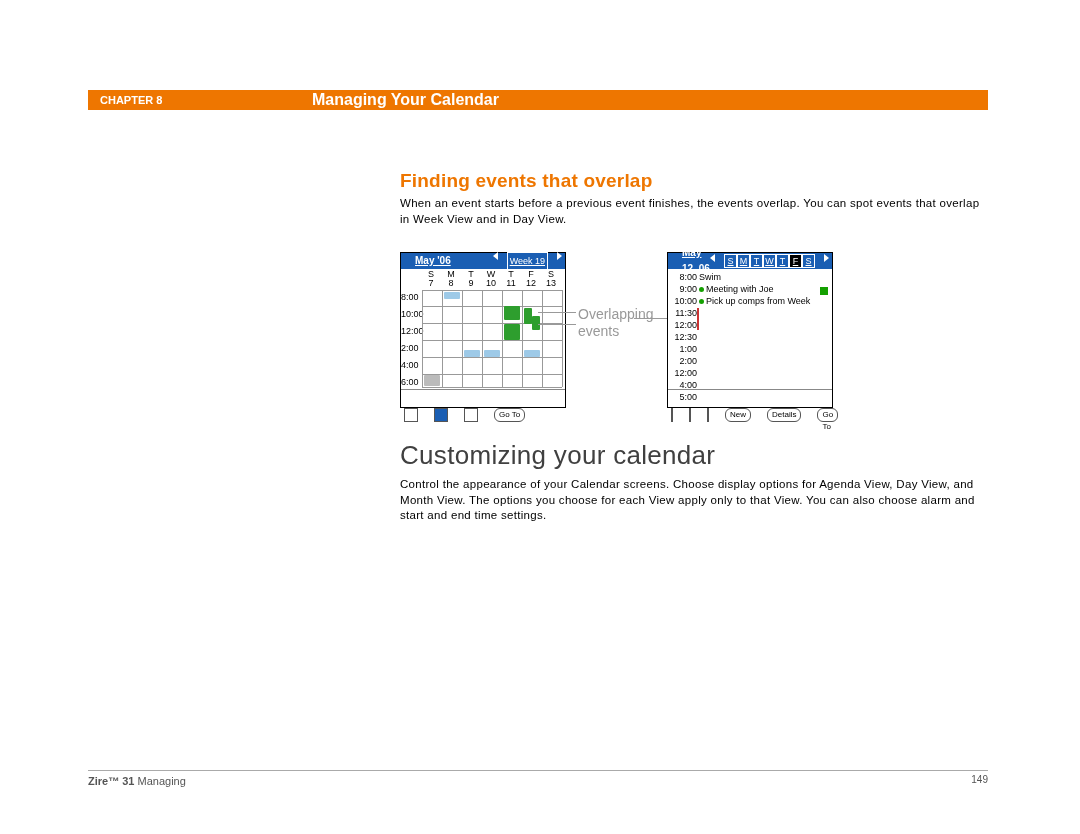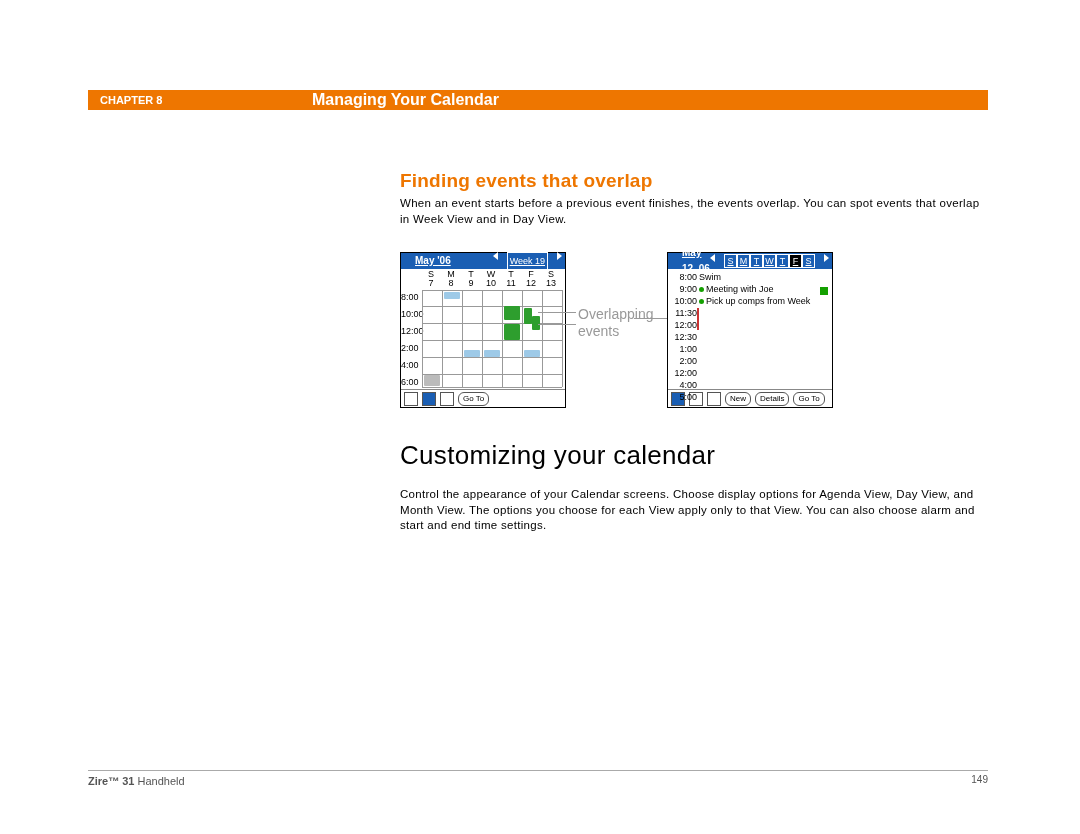--- a/index.html
+++ b/index.html
@@ -23,38 +23,38 @@
 .week-body .daynums{position:absolute;top:9px;left:20px;width:140px;display:flex;font-size:9px;text-align:center;}
 .week-body .daynums span{flex:1;}
 .week-body .times{position:absolute;top:20px;left:0;font-size:9px;line-height:17px;}
 .week-body .grid{position:absolute;top:21px;left:21px;width:140px;height:97px;}
 .gridline-h{position:absolute;left:0;width:140px;height:1px;background:#999;}
 .gridline-v{position:absolute;top:0;width:1px;height:97px;background:#999;}
 .ev{position:absolute;border-radius:1px;}
 .ev.blue{background:#9ecae8;}
 .ev.green{background:#2e9e2e;}
 .ev.grey{background:#bbb;}
-.ss-footer{height:18px;border-top:1px solid #888;display:flex;align-items:center;gap:4px;padding:0 3px;}
+.ss-footer{height:18px;border-top:1px solid #888;display:flex;align-items:center;gap:16px;padding:16px 3px;}
 .iconbtn{width:12px;height:12px;border:1px solid #555;background:#fff;}
 .iconbtn.sel{background:#1a5eb3;}
 .rounded-btn{border:1px solid #555;border-radius:6px;font-size:8px;padding:0 4px;height:12px;line-height:12px;background:#fff;}
 .callout{position:absolute;font-size:14px;color:#999;line-height:1.2;}
 .line{position:absolute;height:1px;background:#999;}
 .daypicker{display:flex;gap:0;}
 .daypicker span{width:11px;height:12px;border:1px solid #fff;font-size:9px;text-align:center;line-height:12px;}
 .daypicker span.sel{background:#000;color:#fff;}
 .day-body{position:relative;height:120px;font-size:9px;}
 .day-body .timelist{position:absolute;top:2px;left:3px;line-height:12px;text-align:right;width:26px;}
 .day-body .events-col{position:absolute;top:2px;left:31px;line-height:12px;}
 .dot{display:inline-block;width:5px;height:5px;border-radius:50%;vertical-align:middle;margin-right:2px;}
 .dot.green{background:#14a000;}
 .overlap-bar{position:absolute;left:29px;top:39px;width:2px;height:22px;background:#c33;}
 .category-icon{width:8px;height:8px;background:#14a000;display:inline-block;position:absolute;right:4px;top:18px;}
 .section2{position:absolute;top:440px;left:400px;width:590px;}
-.h1{color:#000000;font-size:26px;letter-spacing:0.3px;margin-bottom:16px;font-weight:normal;}
+.h1{color:#404040;font-size:26px;letter-spacing:0.3px;margin-bottom:6px;font-weight:normal;}
 .footer{position:absolute;top:770px;left:88px;width:900px;border-top:1px solid #aaa;height:20px;}
 .footer .f-l{font-size:11px;color:#555;margin-top:3px;display:inline-block;}
 .footer .f-l b{font-weight:bold;}
 .footer .f-r{font-size:10px;color:#555;float:right;margin-top:3px;}
 </style>
 </head>
 <body>
 <div class="page">
 
 <div class="header-bar">
@@ -206,17 +206,17 @@
     </div>
   </div>
 </div>
 
 <div class="section2">
   <div class="h1">Customizing your calendar</div>
   <div class="body-text">Control the appearance of your Calendar screens. Choose display options for Agenda View, Day View, and Month View. The options you choose for each View apply only to that View. You can also choose alarm and start and end time settings.</div>
 </div>
 
 <div class="footer">
-  <span class="f-l"><b>Zire™ 31</b><span> Handheld</span></span>
+  <span class="f-l"><b>Zire™ 31</b><span> Managing</span></span>
   <span class="f-r">149</span>
 </div>
 
 </div>
 
 </body></html>

